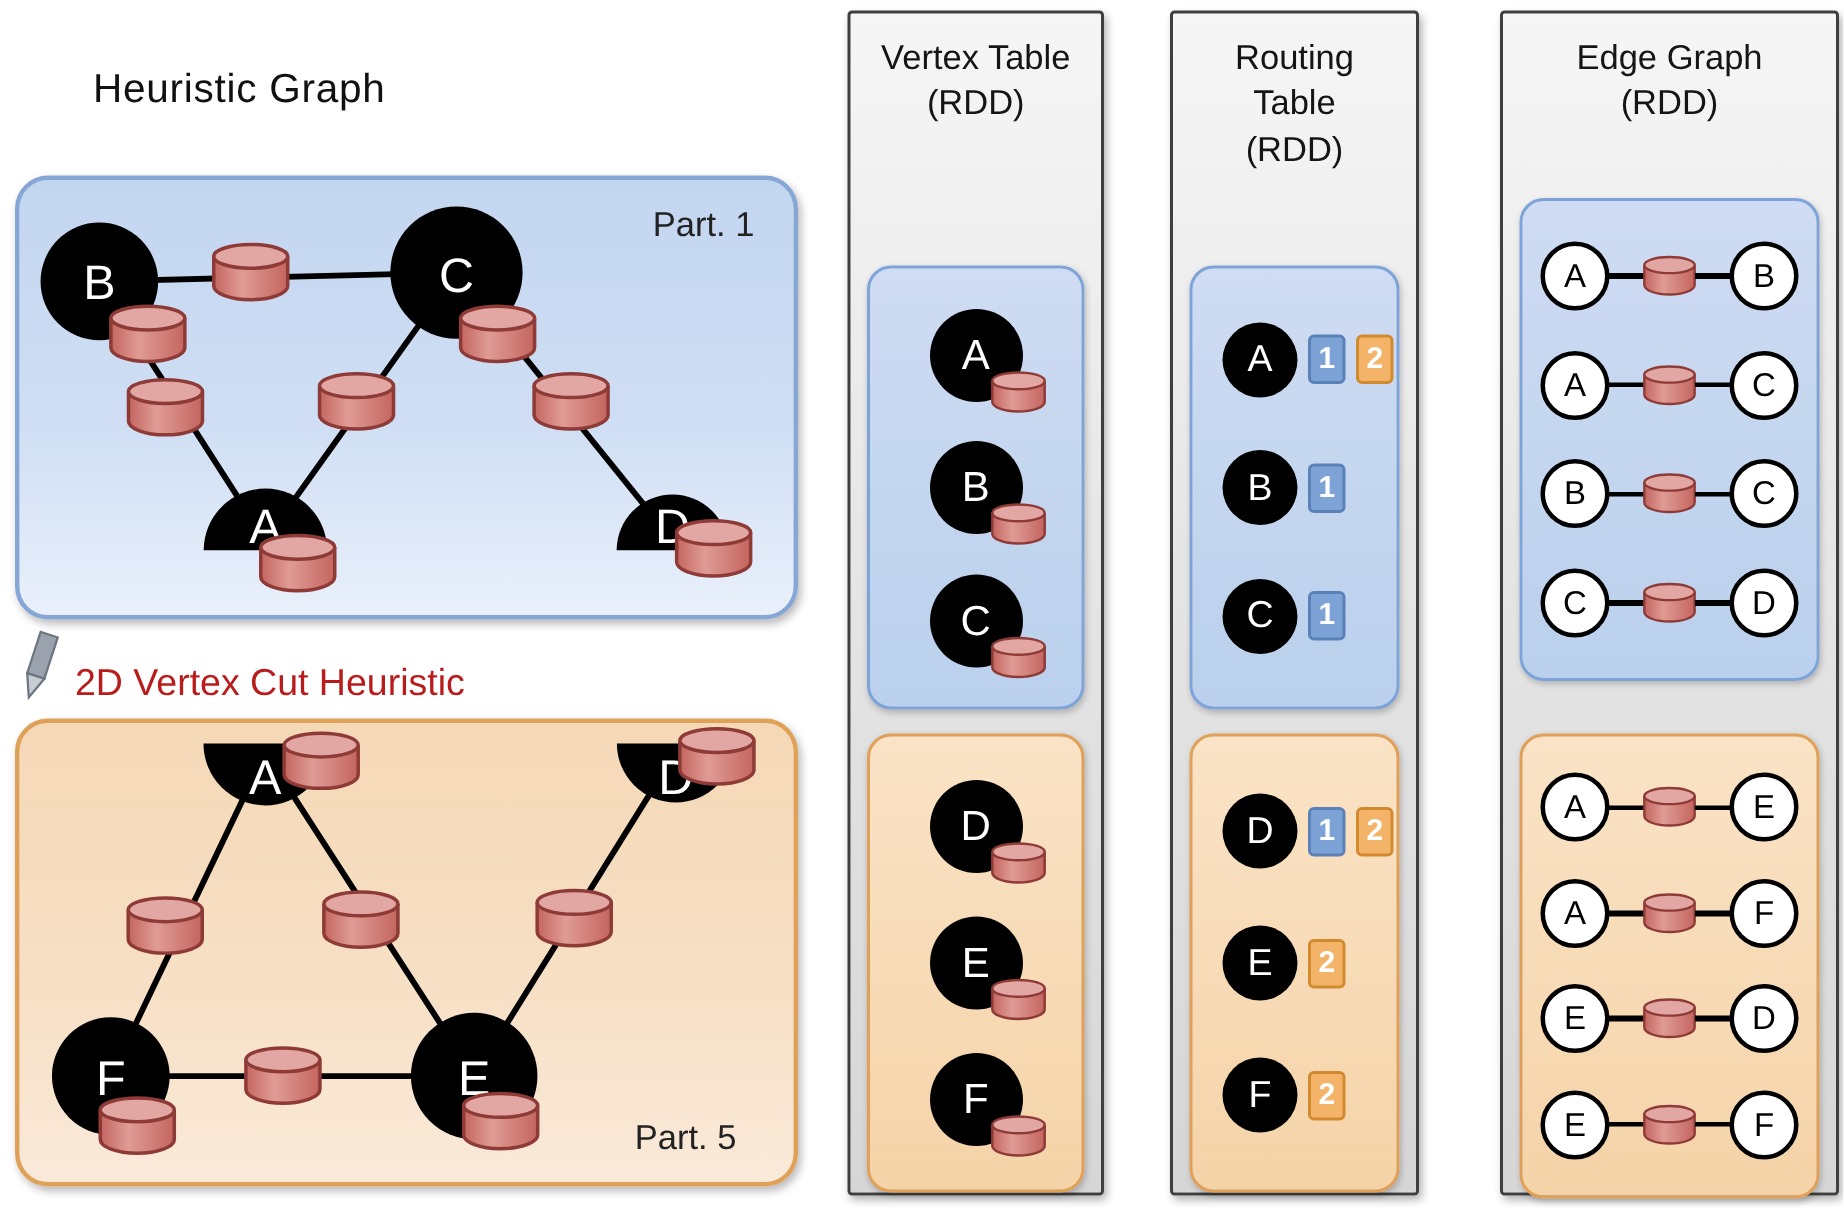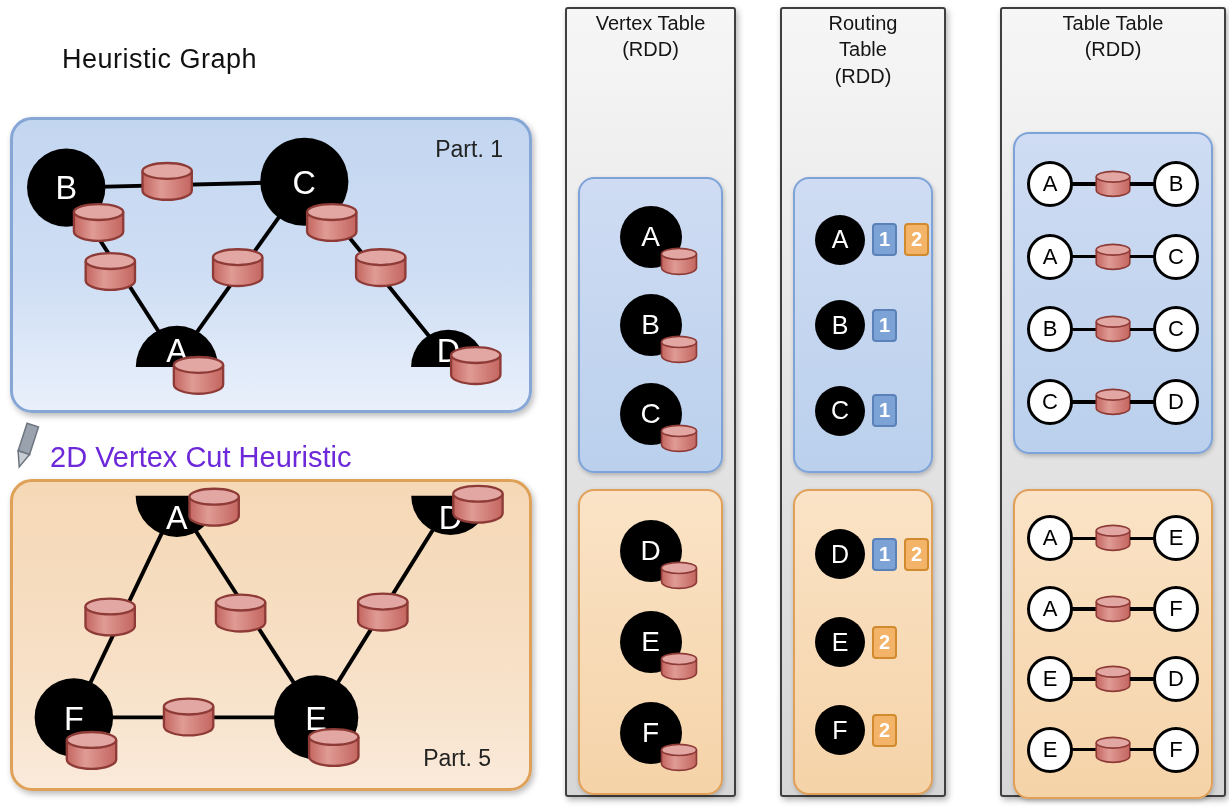--- a/index.html
+++ b/index.html
@@ -14,27 +14,27 @@
            background:linear-gradient(180deg,#c3d6f0 0%,#cfdef4 55%,#e9f0fb 100%); }
   .part2 { top:479px; height:312px; border:3px solid #dfa058;
            background:linear-gradient(180deg,#f5d8b6 0%,#f7e0c6 60%,#faeada 100%); }
   .gsvg { position:absolute; left:0; top:0; width:100%; height:100%; }
   .gsvg text { fill:#fff; font-size:33px; text-anchor:middle; font-family:"Liberation Sans",sans-serif; }
   .part-label { position:absolute; font-size:23px; color:#222;text-align:center; }
   .part1 .part-label { right:26px; top:16px; }
   .part2 .part-label { right:38px; bottom:16px; }
 
   .heuristic { position:absolute; left:10px; top:418px; display:flex; align-items:center; gap:8px; }
-  .heuristic .txt { font-size:29px; color:#6d28d9; padding-top:8px;margin-top:15px; }
+  .heuristic .txt { font-size:25px; color:#b91c1c; padding-top:8px;margin-top:15px; }
 
   
   .col { position:absolute; top:7px; height:790px; border:2.5px solid #3f3f3f; border-radius:3px;
          background:linear-gradient(180deg,#f6f6f6 0%,#e6e6e6 45%,#d6d6d6 100%);
          box-shadow:2px 3px 6px rgba(0,0,0,.3); }
-  .col-title { padding-top:1px; text-align:center; font-size:20px; line-height:1.32; color:#151515; white-space:pre-line; }
+  .col-title { padding-top:14px; text-align:center; font-size:23px; line-height:1.32; color:#151515; white-space:pre-line; }
 
   .ibox { position:absolute; left:11px; right:11px; border-radius:16px; display:flex; flex-direction:column;
           justify-content:space-evenly; box-shadow:1px 2px 4px rgba(0,0,0,.22); }
   .ibox.blue   { background:linear-gradient(180deg,#cfdcf3,#bad0ec); border:2.5px solid #7da3d8; }
   .ibox.orange { background:linear-gradient(180deg,#fae3c6,#f5d3a8); border:2.5px solid #e0a058; }
 
   
   .bcircle { background:#000; border-radius:50%; color:#fff; display:flex; align-items:center; justify-content:center; }
   .r62 { width:62px; height:62px; font-size:28px; }
   .r50 { width:50px; height:50px; font-size:25px; }
@@ -248,21 +248,21 @@
       <div class="rt-row">
         <div class="bcircle r50">
             <span>F</span>
           </div>
         <div class="badge p2">2</div>
       </div>
     </div>
   </div>
 
   <div class="col" style="left:1000px; width:226px;">
-    <div class="col-title">Table Table
+    <div class="col-title">Edge Graph
 (RDD)</div>
 
     <div class="ibox blue" style="top:123px; height:322px;">
       <div class="et-row">
         <div class="ecircle">
             <span>A</span>
           </div>
         <div class="eline"></div>
         <svg class="et-cyl" viewBox="0 0 60 44">
             <use href="#cyl"></use>

